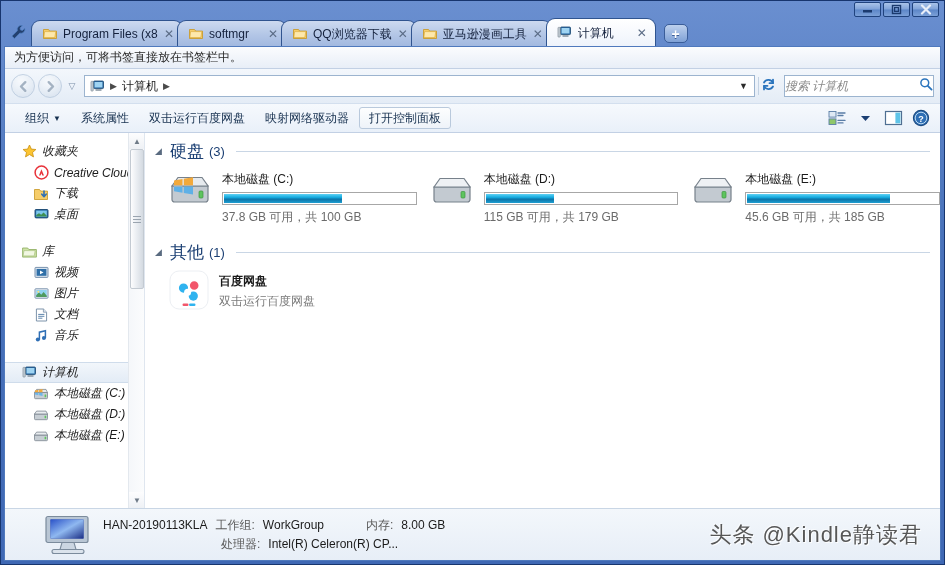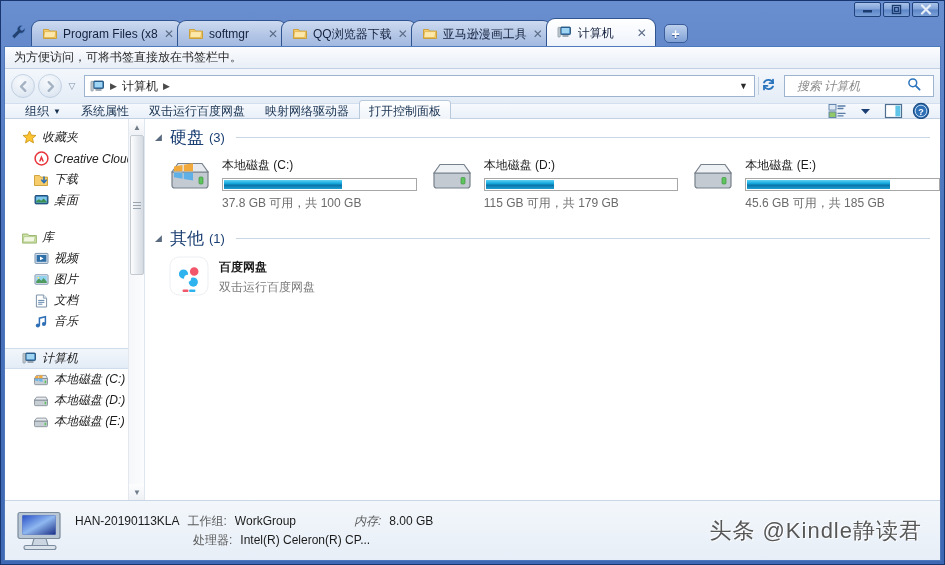--- a/index.html
+++ b/index.html
@@ -132,27 +132,27 @@
     padding: 0 2px 0 4px;
     margin-left: 2px;
   }
   #crumbs { display:flex; align-items:center; flex:1 1 auto; gap: 3px; font-size: 12px; color:#1b1b1b;}
   .crumb-sep { color:#4a4a4a; font-size: 9px; padding: 0 2px;}
   #addr-caret { color:#2a2a2a; font-size: 9px; padding-right: 4px; cursor:pointer;}
   #refreshbtn { width: 20px; text-align:center; color:#2b6cb8; font-size: 14px; cursor:pointer; border-left:1px solid #c3d2e3; }
   #searchbox {
     width: 150px; height: 22px; margin-left: 3px;
     background: #fff; border: 1px solid #9cb4cf;
-    display: flex; align-items: center; padding: 0 12px;
+    display: flex; align-items: center; padding: 0 0;
   }
   #searchbox .ph { flex:1 1 auto; font-size: 12px; color:#8a8a8a; font-style: italic;}
 
   
   #toolbar {
-    height: 16px; flex: none;
+    height: 30px; flex: none;
     background: linear-gradient(180deg,#f6f9fd 0%, #e9f0f9 100%);
     border-top: 1px solid #d3dfee;
     border-bottom: 1px solid #c2d0e4;
     display: flex; align-items: center;
     padding: 0 6px 0 10px;
     gap: 0px;
     font-size: 12px; color: #16304f;
   }
   .tbitem {
     height: 22px; display:flex; align-items:center; gap:4px;
@@ -247,33 +247,33 @@
   .other-tile {
     display: flex; gap: 10px; padding: 4px 0 6px 14px; cursor: pointer;
   }
   .other-ico { width: 40px; height: 40px; flex:none; }
   .other-meta { padding-top: 3px; }
   .other-name { font-size: 12px; color:#1b1b1b; font-weight: bold; margin-bottom: 3px;}
   .other-desc { font-size: 12px; color:#7a7a7a; }
 
   
   #statusbar {
-    height: 60px; flex: none;
+    height: 52px; flex: none;
     background: linear-gradient(180deg,#f3f7fb 0%, #e7eef7 100%);
     border-top: 1px solid #c9d6e5;
     display: flex; align-items: center;
-    padding-left: 8px;
+    padding-left: 36px;
     position: relative;
   }
   #status-ico { width: 54px; height: 48px; flex:none; display:flex;align-items:center;justify-content:center;}
   #status-text { margin-left: 8px; font-size: 12px; color:#1b1b1b; line-height: 19px; }
   .st-line { display:flex; gap: 8px; align-items: baseline; }
   .st-key { color:#5a5a5a; }
   .st-strong { color:#1b1b1b; }
-  .st-mem { margin-left: 50px; font-style: italic; }
+  .st-mem { margin-left: 34px; }
   #watermark {
     position: absolute; right: 18px; top: 50%; transform: translateY(-50%);
     font-size: 22px; font-weight: normal; color: #4a4a4a;
     letter-spacing: 1px;
     text-shadow: 1px 1px 0 rgba(255,255,255,.95), -1px -1px 0 rgba(255,255,255,.7);
     opacity: .92;
     white-space: nowrap;
   }
 </style>
 </head>

